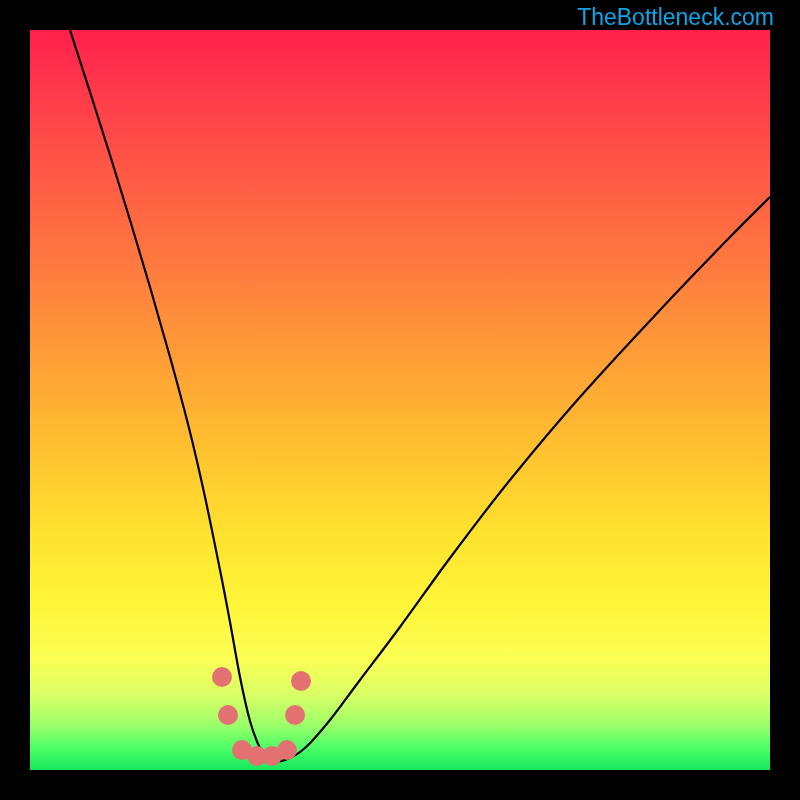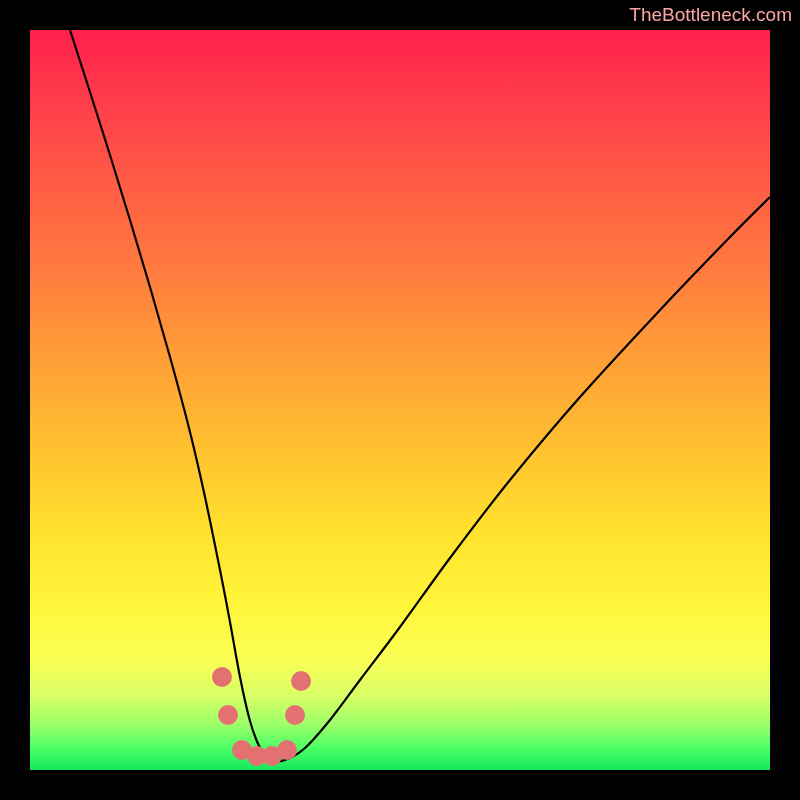--- a/index.html
+++ b/index.html
@@ -53,23 +53,23 @@
   .curve-svg {
     position: absolute;
     left: 0;
     top: 0;
     width: 100%;
     height: 100%;
   }
   .attribution {
     position: absolute;
     top: 4px;
-    right: 8px;
-    color: #fca5a5;
-    font-size: 19px;
+    right: 26px;
+    color: #0ea5e9;
+    font-size: 23px;
     font-weight: 500;
     white-space: nowrap;
   }
 </style>
 </head>
 <body>
 
 <div class="frame">
   <div class="plot-area">
     <div class="gradient"></div>

